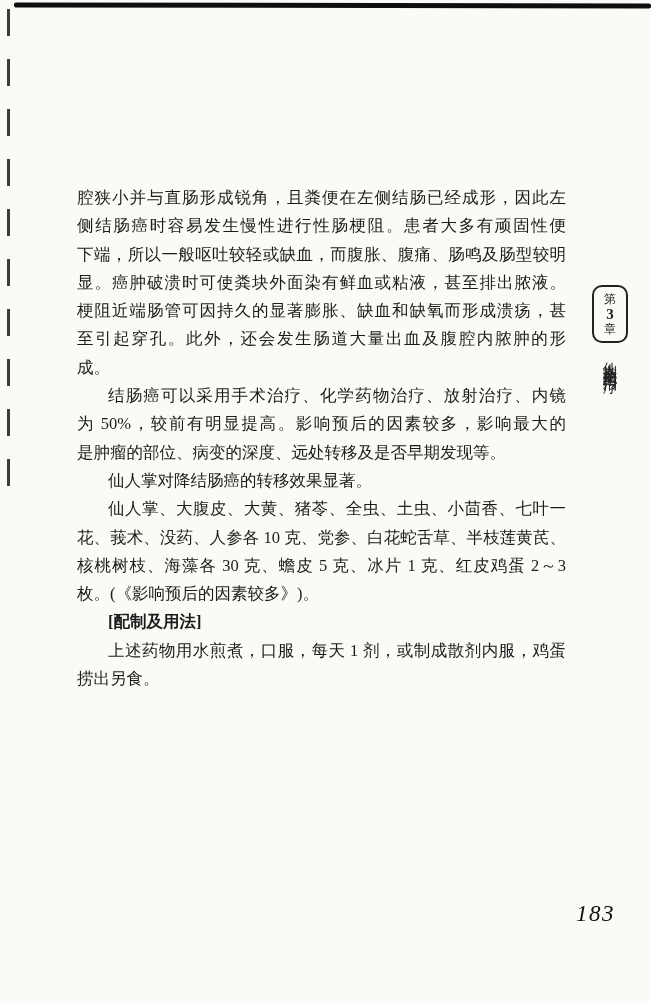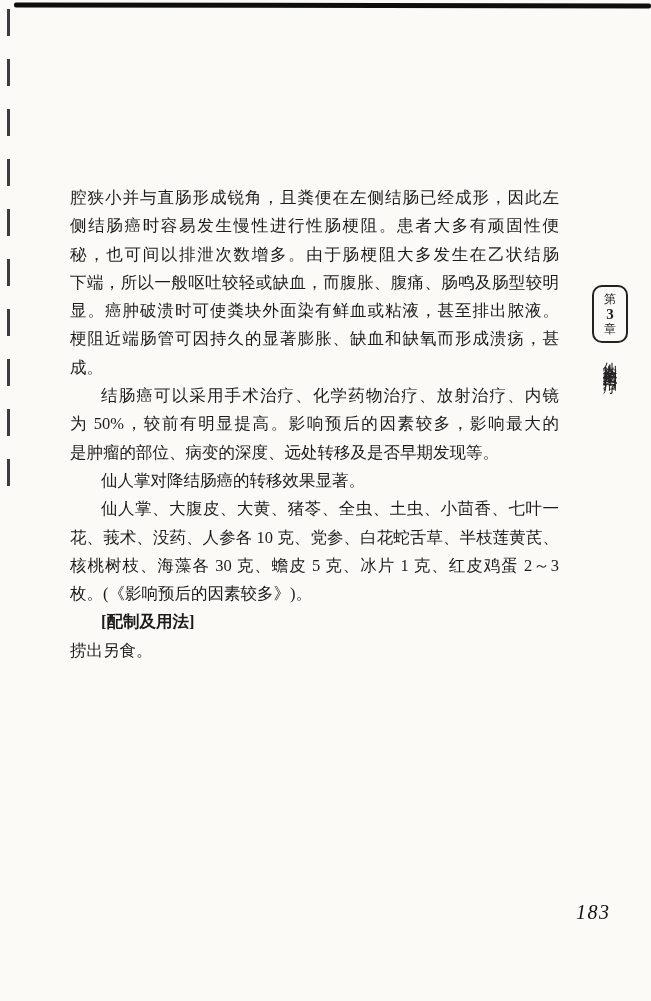--- a/index.html
+++ b/index.html
@@ -28,21 +28,21 @@
     width: 2.5px;
     height: 480px;
     background: repeating-linear-gradient(
       to bottom,
       #3c3c3c 0px, #3c3c3c 27px,
       transparent 27px, transparent 50px
     );
   }
   .text-block {
     position: absolute;
-    left: 70px;
+    left: 77px;
     top: 184px;
     width: 489px;
     color: #1b1b1b;
     font-size: 16.5px;
     line-height: 28.3px;
   }
   .ln {
     height: 28.3px;
     overflow: hidden;
     text-align: justify;
@@ -76,49 +76,50 @@
     writing-mode: vertical-rl;
     text-orientation: upright;
     font-size: 14.5px;
     letter-spacing: 2px;
     color: #222;
   }
   .page-number {
     position: absolute;
     left: 576px;
     top: 901px;
-    font-size: 20px;
+    font-size: 23px;
     font-style: italic;
     letter-spacing: 1.5px;
     color: #111;
   }
 </style>
 </head>
 <body>
 
 <div class="top-edge"></div>
 <div class="binding-marks"></div>
 
 <div class="text-block">
   <div class="ln j">腔狭小并与直肠形成锐角，且粪便在左侧结肠已经成形，因此左</div>
   <div class="ln j">侧结肠癌时容易发生慢性进行性肠梗阻。患者大多有顽固性便</div>
-  <div class="ln j">秘，也可间以排泄次数增多。由于肠梗阻大多发生在乙状结肠</div>
   <div class="ln j">下端，所以一般呕吐较轻或缺血，而腹胀、腹痛、肠鸣及肠型较明</div>
   <div class="ln j">显。癌肿破溃时可使粪块外面染有鲜血或粘液，甚至排出脓液。</div>
   <div class="ln j">梗阻近端肠管可因持久的显著膨胀、缺血和缺氧而形成溃疡，甚</div>
+  <div class="ln j">至引起穿孔。此外，还会发生肠道大量出血及腹腔内脓肿的形</div>
   <div class="ln">成。</div>
   <div class="ln j ind">结肠癌可以采用手术治疗、化学药物治疗、放射治疗、内镜</div>
   <div class="ln j">为 50%，较前有明显提高。影响预后的因素较多，影响最大的</div>
   <div class="ln">是肿瘤的部位、病变的深度、远处转移及是否早期发现等。</div>
   <div class="ln ind">仙人掌对降结肠癌的转移效果显著。</div>
   <div class="ln j ind">仙人掌、大腹皮、大黄、猪苓、全虫、土虫、小茴香、七叶一枝</div>
   <div class="ln j">花、莪术、没药、人参各 10 克、党参、白花蛇舌草、半枝莲黄芪、山</div>
   <div class="ln j">核桃树枝、海藻各 30 克、蟾皮 5 克、冰片 1 克、红皮鸡蛋 2～3</div>
   <div class="ln">枚。(《影响预后的因素较多》)。</div>
   <div class="ln ind hd">[配制及用法]</div>
+  <div class="ln j ind">上述药物用水煎煮，口服，每天 1 剂，或制成散剂内服，鸡蛋</div>
   <div class="ln">捞出另食。</div>
 </div>
 
 <div class="chapter-badge">
   <span class="small">第</span>
   <span class="num">3</span>
   <span class="small">章</span>
 </div>
 
 <div class="side-title">仙人掌的药用与治疗</div>

